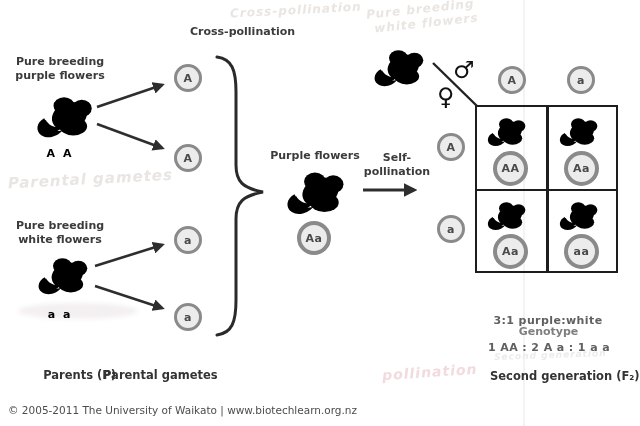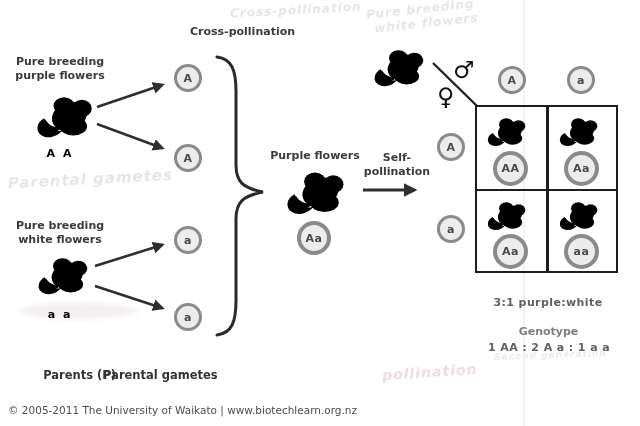--- a/index.html
+++ b/index.html
@@ -140,22 +140,23 @@
     </svg>
   <svg class="abs flower-white" style="left:558px;top:196px;" width="46" height="40" viewBox="0 0 100 88">
       <use href="#flw"></use>
     </svg>
 
   <div class="abs geno-circle" style="left:493px;top:151px;">AA</div>
   <div class="abs geno-circle" style="left:564px;top:151px;">Aa</div>
   <div class="abs geno-circle" style="left:493px;top:234px;">Aa</div>
   <div class="abs geno-circle" style="left:564px;top:234px;">aa</div>
 
-  <div class="abs gray-val" style="left:488px;top:296px;width:120px;">3:1  purple:white</div>
+  <div class="abs gray-val" style="left:488px;top:314px;width:120px;">3:1  purple:white</div>
   <div class="abs gray-lbl" style="left:496px;top:325px;width:105px;">Genotype</div>
   <div class="abs gray-val" style="left:488px;top:341px;width:120px;">1 AA : 2 A a : 1 a a</div>
 
   <div class="abs stage" style="left:8px;top:368px;width:108px;">Parents (P)</div>
   <div class="abs stage" style="left:103px;top:368px;width:110px;">Parental gametes</div>
+  <div class="abs stage" style="left:490px;top:369px;width:122px;">Second generation (F₂)</div>
 
   <div class="abs footer" style="left:8px;top:404px;">© 2005-2011 The University of Waikato | www.biotechlearn.org.nz</div>
 
 </div>
 
 </body></html>

